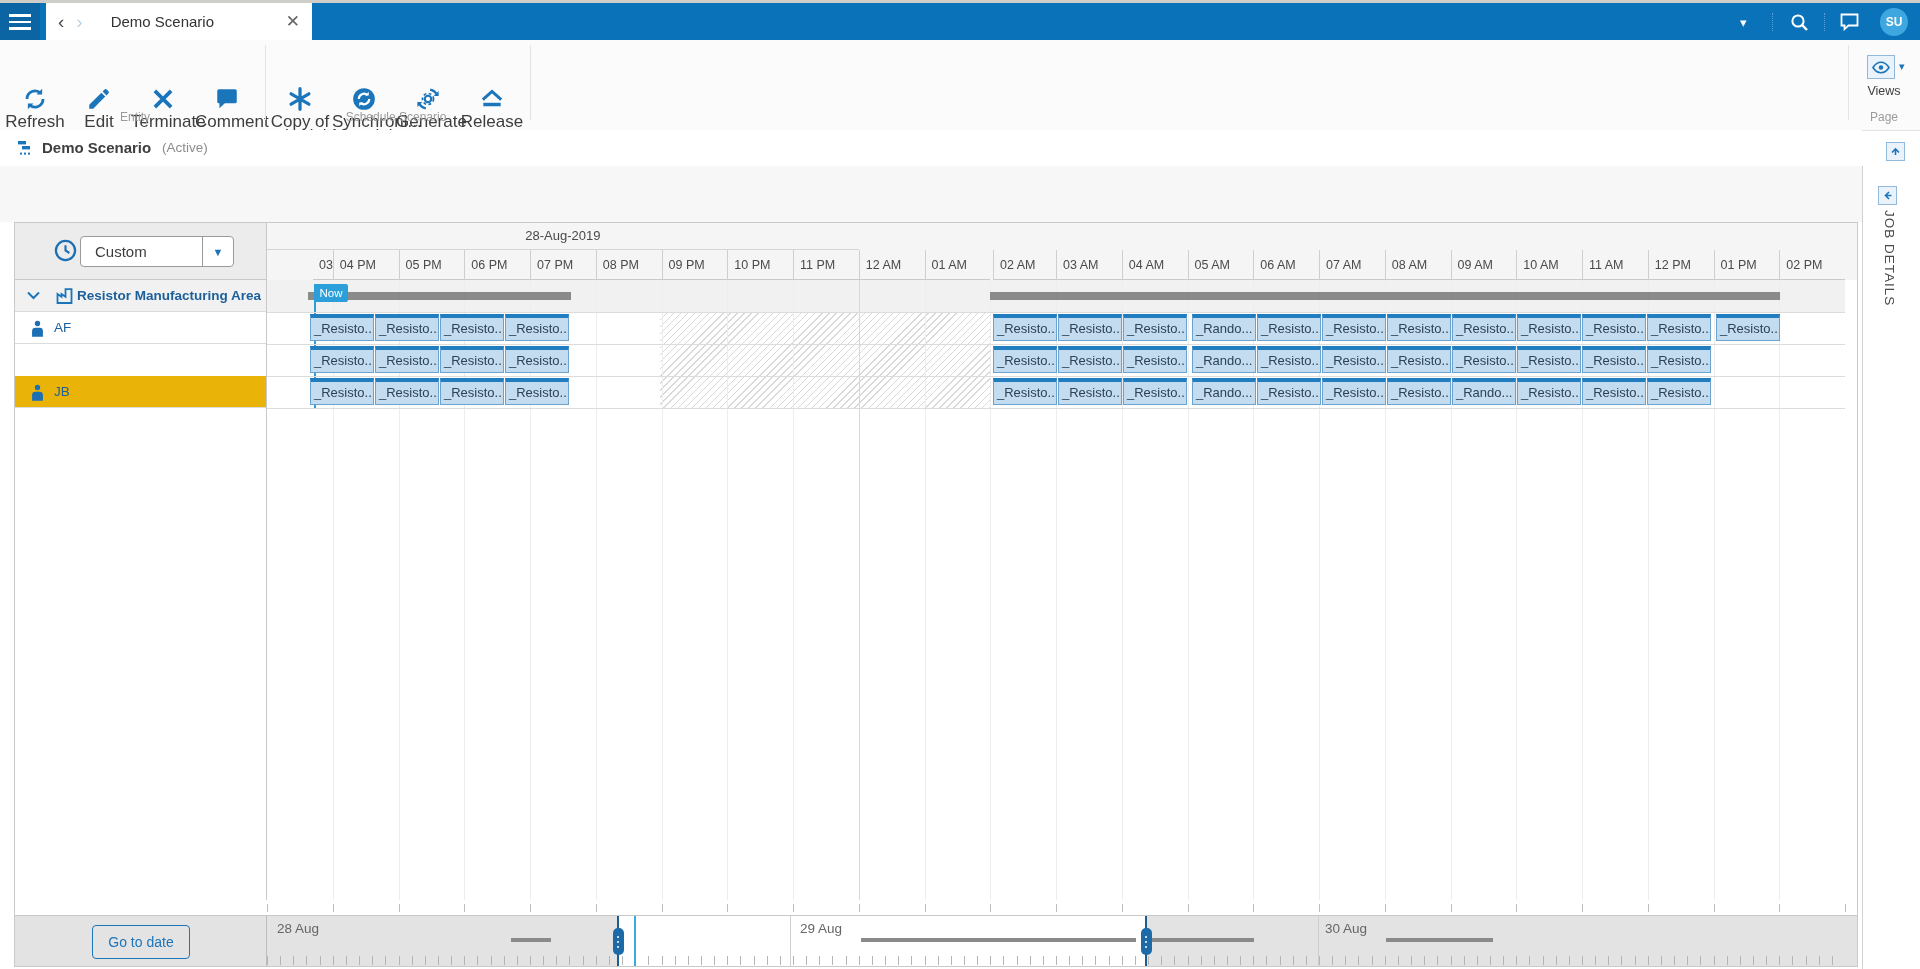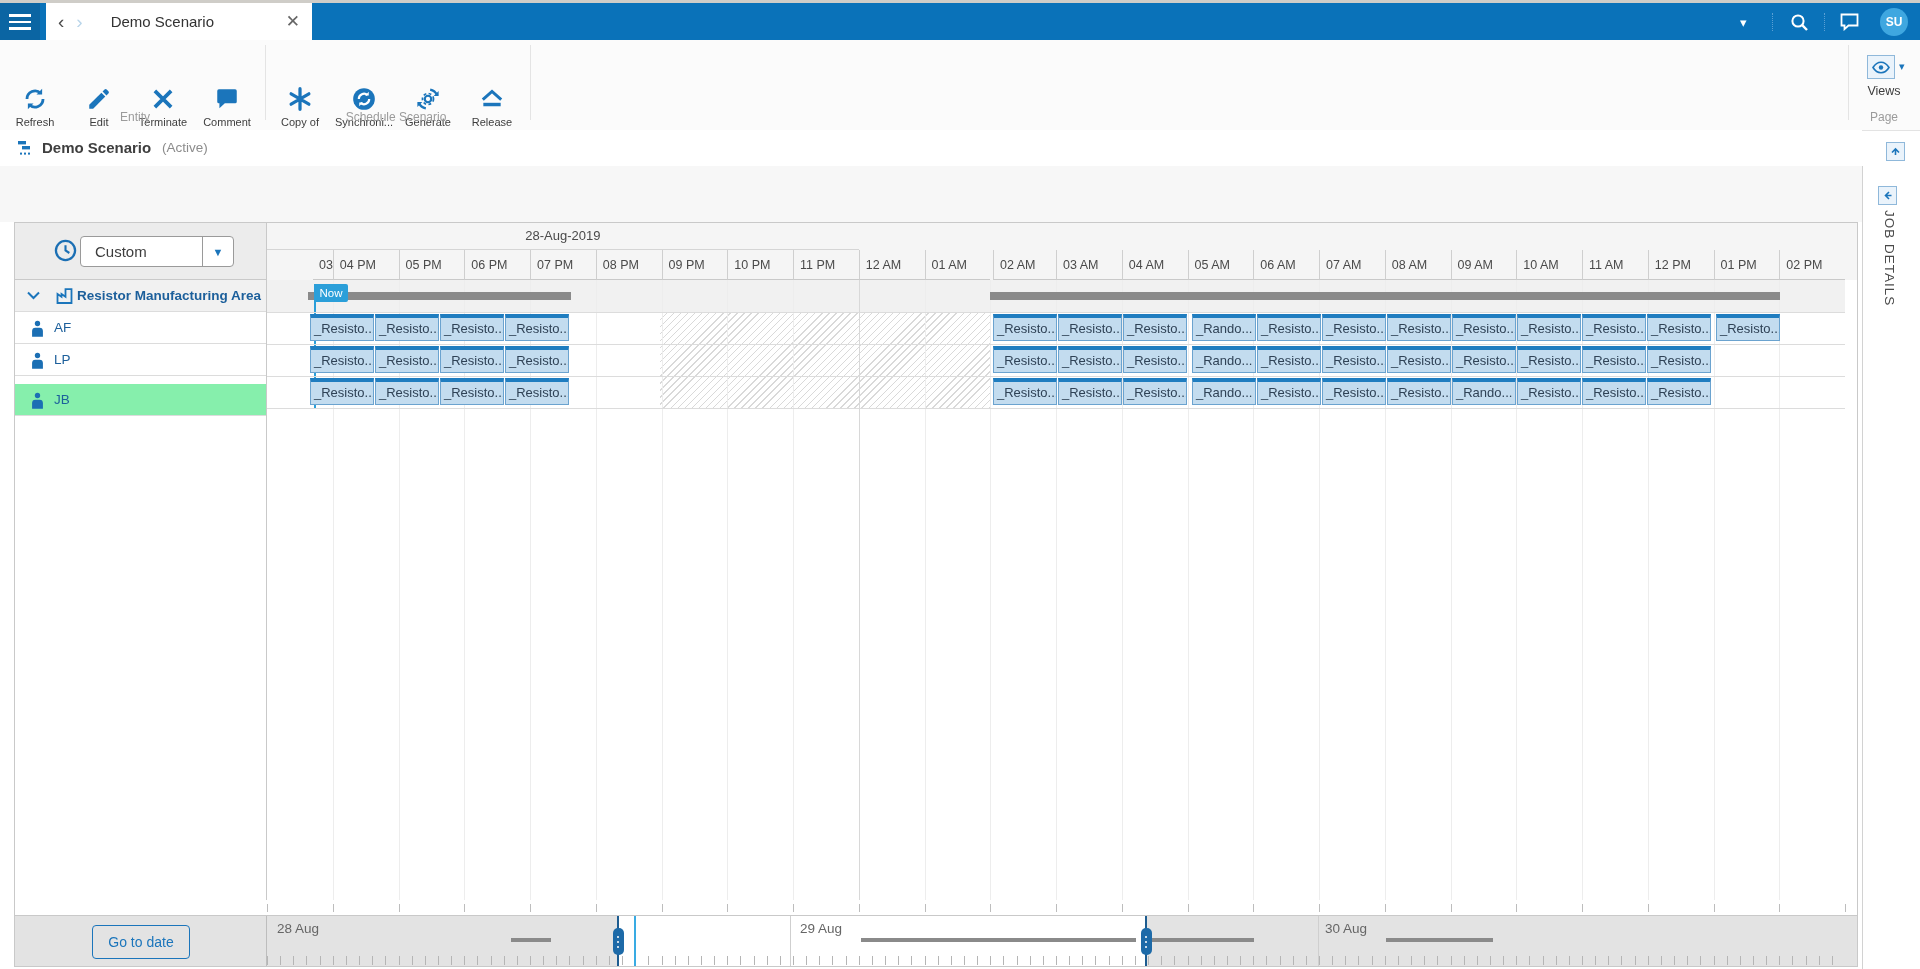--- a/index.html
+++ b/index.html
@@ -22,21 +22,21 @@
   .tb-ico{top:13px;cursor:pointer;}
   .tb-sep{top:13px;width:0;height:18px;border-left:1px dotted #5aa0d4;}
   #topbar-caret{left:1740px;top:15px;color:#fff;font-size:13px;cursor:pointer;}
   #avatar{left:1880px;top:8px;width:28px;height:28px;border-radius:50%;background:#3fa7e0;color:#fff;
           font-size:12px;font-weight:bold;display:flex;align-items:center;justify-content:center;cursor:pointer;}
 
   
   #ribbon{left:0;top:40px;width:1920px;height:90px;background:#fbfbfb;border-bottom:1px solid #e3e3e3;}
   .rbtn{position:absolute;top:46px;width:64px;height:62px;text-align:center;cursor:pointer;}
   .rbtn svg{margin:0 auto;}
-  .rbtn .lbl{font-size:11px;line-height:14px;color:#3d3d3d;margin-top:3px;}
+  .rbtn .lbl{font-size:17px;line-height:14px;color:#3d3d3d;margin-top:3px;}
   .rgrp{position:absolute;top:70px;font-size:12px;color:#9b9b9b;text-align:center;}
   .rdiv{position:absolute;top:5px;height:75px;width:0;border-left:1px solid #e4e4e4;}
   #views-box{position:absolute;left:1867px;top:15px;width:26px;height:22px;border:1px solid #8fb8da;
              background:#eaf3fb;display:flex;align-items:center;justify-content:center;cursor:pointer;}
   #views-caret{position:absolute;left:1899px;top:20px;color:#1b75bb;font-size:11px;cursor:pointer;}
   #views-lbl{position:absolute;left:1854px;top:44px;width:60px;text-align:center;font-size:12.5px;color:#3d3d3d;}
 
   
   #crumb{left:0;top:130px;width:1862px;height:36px;background:#fff;border-bottom:1px solid #e5e5e5;}
   #crumb-title{position:absolute;left:42px;top:9px;font-size:15px;font-weight:600;color:#3f3f3f;}
@@ -394,30 +394,21 @@
 
   <div class="lprow" style="top: 32px; background: rgb(255, 255, 255);">
         <span class="abs" style="left: 16px; top: 8px;">
           <svg width="15" height="17" viewBox="0 0 18 20">
             <circle cx="9" cy="4" r="3.2" fill="#1b6fb4"></circle>
             <path d="M2.5 20v-7a4 4 0 0 1 4-4h5a4 4 0 0 1 4 4v7z" fill="#1b6fb4"></path>
           </svg>
         </span>
         <span class="rlabel" style="left: 40px;">AF</span>
       </div>
-      <div class="lprow" style="top: 64px; background: rgb(255, 255, 255);">
-        <span class="abs" style="left: 16px; top: 8px;">
-          <svg width="15" height="17" viewBox="0 0 18 20">
-            <circle cx="9" cy="4" r="3.2" fill="#1b6fb4"></circle>
-            <path d="M2.5 20v-7a4 4 0 0 1 4-4h5a4 4 0 0 1 4 4v7z" fill="#1b6fb4"></path>
-          </svg>
-        </span>
-        <span class="rlabel" style="left: 40px;">LP</span>
-      </div>
-      <div class="lprow" style="top: 104px; background: #86efac;">
+      <div class="lprow" style="top: 96px; background: #eab308;">
         <span class="abs" style="left: 16px; top: 8px;">
           <svg width="15" height="17" viewBox="0 0 18 20">
             <circle cx="9" cy="4" r="3.2" fill="#1b6fb4"></circle>
             <path d="M2.5 20v-7a4 4 0 0 1 4-4h5a4 4 0 0 1 4 4v7z" fill="#1b6fb4"></path>
           </svg>
         </span>
         <span class="rlabel" style="left: 40px;">JB</span>
       </div>
     </div>
 

